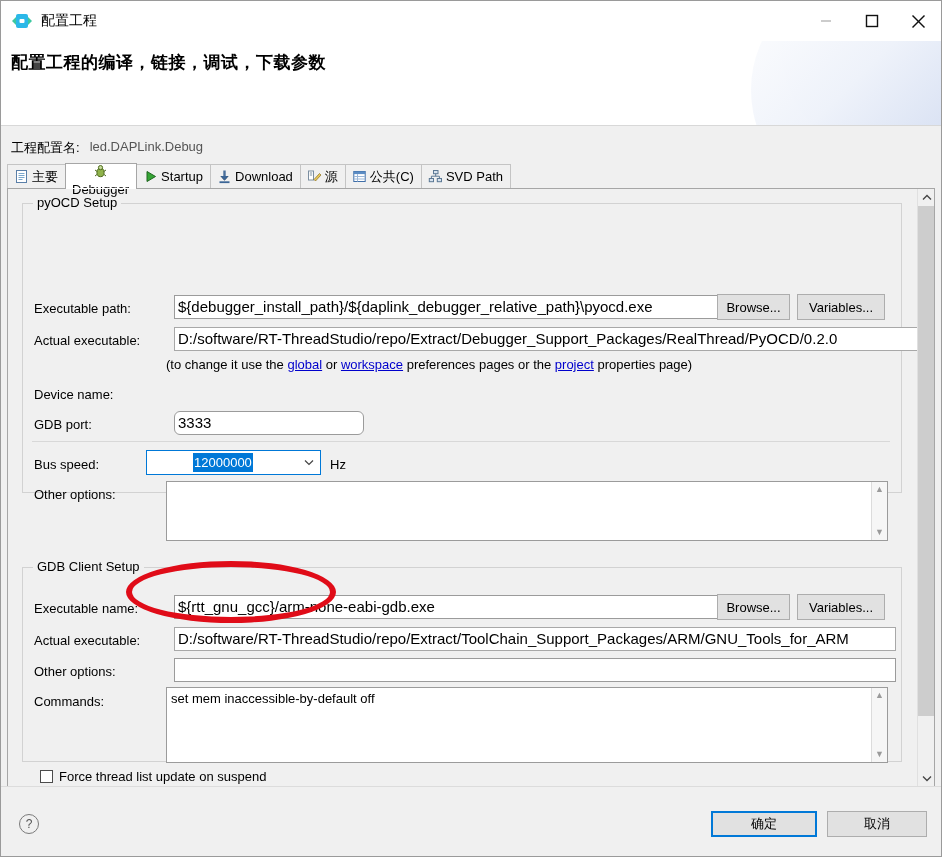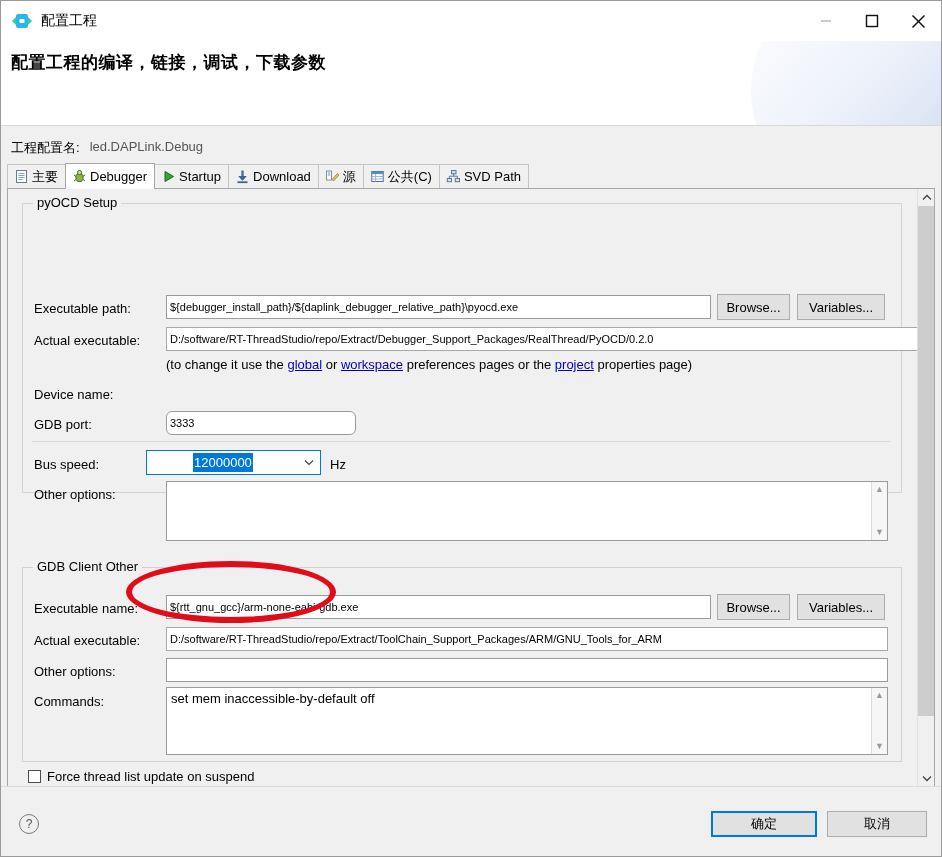--- a/index.html
+++ b/index.html
@@ -89,20 +89,21 @@
   .tab {
     height: 24px; display: flex; align-items: center; gap: 3px;
     padding: 0 7px 0 6px; font-size: 13px; color: #000;
     border: 1px solid #c4c4c4; border-bottom: none;
     background: #f0f0f0; white-space: nowrap; position: relative;
     margin-right: -1px;
   }
   .tab.active {
     background: #ffffff; border-color: #a6a6a6; height: 25px;
     z-index: 3;
+    flex-direction: column;
   }
   .tab.active::after {
     content: ""; position: absolute; left: 0; right: 0; bottom: -1px; height: 1px; background: #ffffff;
   }
   .tab-ico { width: 15px; height: 15px; flex: none; position: relative; }
 
   
   .panel {
     position: absolute; left: 6px; top: 63px; width: 928px; height: 600px;
     background: #f0f0f0; border: 1px solid #a6a6a6; border-top: none;
@@ -133,23 +134,23 @@
     position: absolute; top: -9px; left: 10px; padding: 0 4px;
     background: #f0f0f0; font-size: 13px; color: #000; white-space: nowrap;
   }
 
   .fld-label {
     position: absolute; font-size: 13px; color: #000; white-space: nowrap;
     text-align: left;
   }
   input.txt, .txt {
     position: absolute; height: 24px; background: #ffffff;
-    border: 1px solid #9b9b9b; font-family: inherit; font-size: 11px;
+    border: 1px solid #9b9b9b; font-family: inherit; font-size: 15px;
     color: #000; padding: 0 3px; line-height: 22px;
-    white-space: nowrap; overflow: hidden;
+    white-space: nowrap; overflow: hidden; margin-left: 8px;
   }
   .txt.readonlyish { border: 1px solid #a8a8a8; }
   .btn {
     position: absolute; height: 26px; background: #e1e1e1;
     border: 1px solid #adadad; font-size: 13px; color: #000;
     display: flex; align-items: center; justify-content: center;
     font-family: inherit; white-space: nowrap;
   }
   .hr {
     position: absolute; height: 1px; background: #d8d8d8;
@@ -410,44 +411,44 @@
         <div class="fld-label" style="left:26px; top:298px;">Other options:</div>
         <div class="area" style="left:158px; top:292px; width:722px; height:60px;">
           <div class="area-text"></div>
           <div class="area-scroll">
             <span class="area-arrow">▲</span>
             <span class="area-arrow">▼</span>
           </div>
         </div>
 
         <div class="group" style="left:14px; top:378px; width:880px; height:195px;">
-          <span class="group-title">GDB Client Other</span>
+          <span class="group-title">GDB Client Setup</span>
         </div>
 
         <div class="fld-label" style="left:26px; top:412px;">Executable name:</div>
         <div class="txt" style="left:158px; top:406px; width:545px;">${rtt_gnu_gcc}/arm-none-eabi-gdb.exe</div>
         <div class="btn" style="left:709px; top:405px; width:73px;">Browse...</div>
         <div class="btn" style="left:789px; top:405px; width:88px;">Variables...</div>
 
         <div class="fld-label" style="left:26px; top:444px;">Actual executable:</div>
         <div class="txt readonlyish" style="left:158px; top:438px; width:722px;">D:/software/RT-ThreadStudio/repo/Extract/ToolChain_Support_Packages/ARM/GNU_Tools_for_ARM</div>
 
         <div class="fld-label" style="left:26px; top:475px;">Other options:</div>
         <div class="txt" style="left:158px; top:469px; width:722px;"></div>
 
         <div class="fld-label" style="left:26px; top:505px;">Commands:</div>
-        <div class="area" style="left:158px; top:498px; width:722px; height:68px;">
+        <div class="area" style="left:158px; top:498px; width:722px; height:76px;">
           <div class="area-text">set mem inaccessible-by-default off</div>
           <div class="area-scroll">
             <span class="area-arrow">▲</span>
             <span class="area-arrow">▼</span>
           </div>
         </div>
 
-        <div class="chkrow" style="left:20px; top:580px;">
+        <div class="chkrow" style="left:32px; top:580px;">
           <span class="chkbox"></span>
           <span class="chklabel">Force thread list update on suspend</span>
         </div>
 
         <div class="annot">
           <div class="annot-ell"></div>
         </div>
       </div>
 
       <div class="vscroll">

